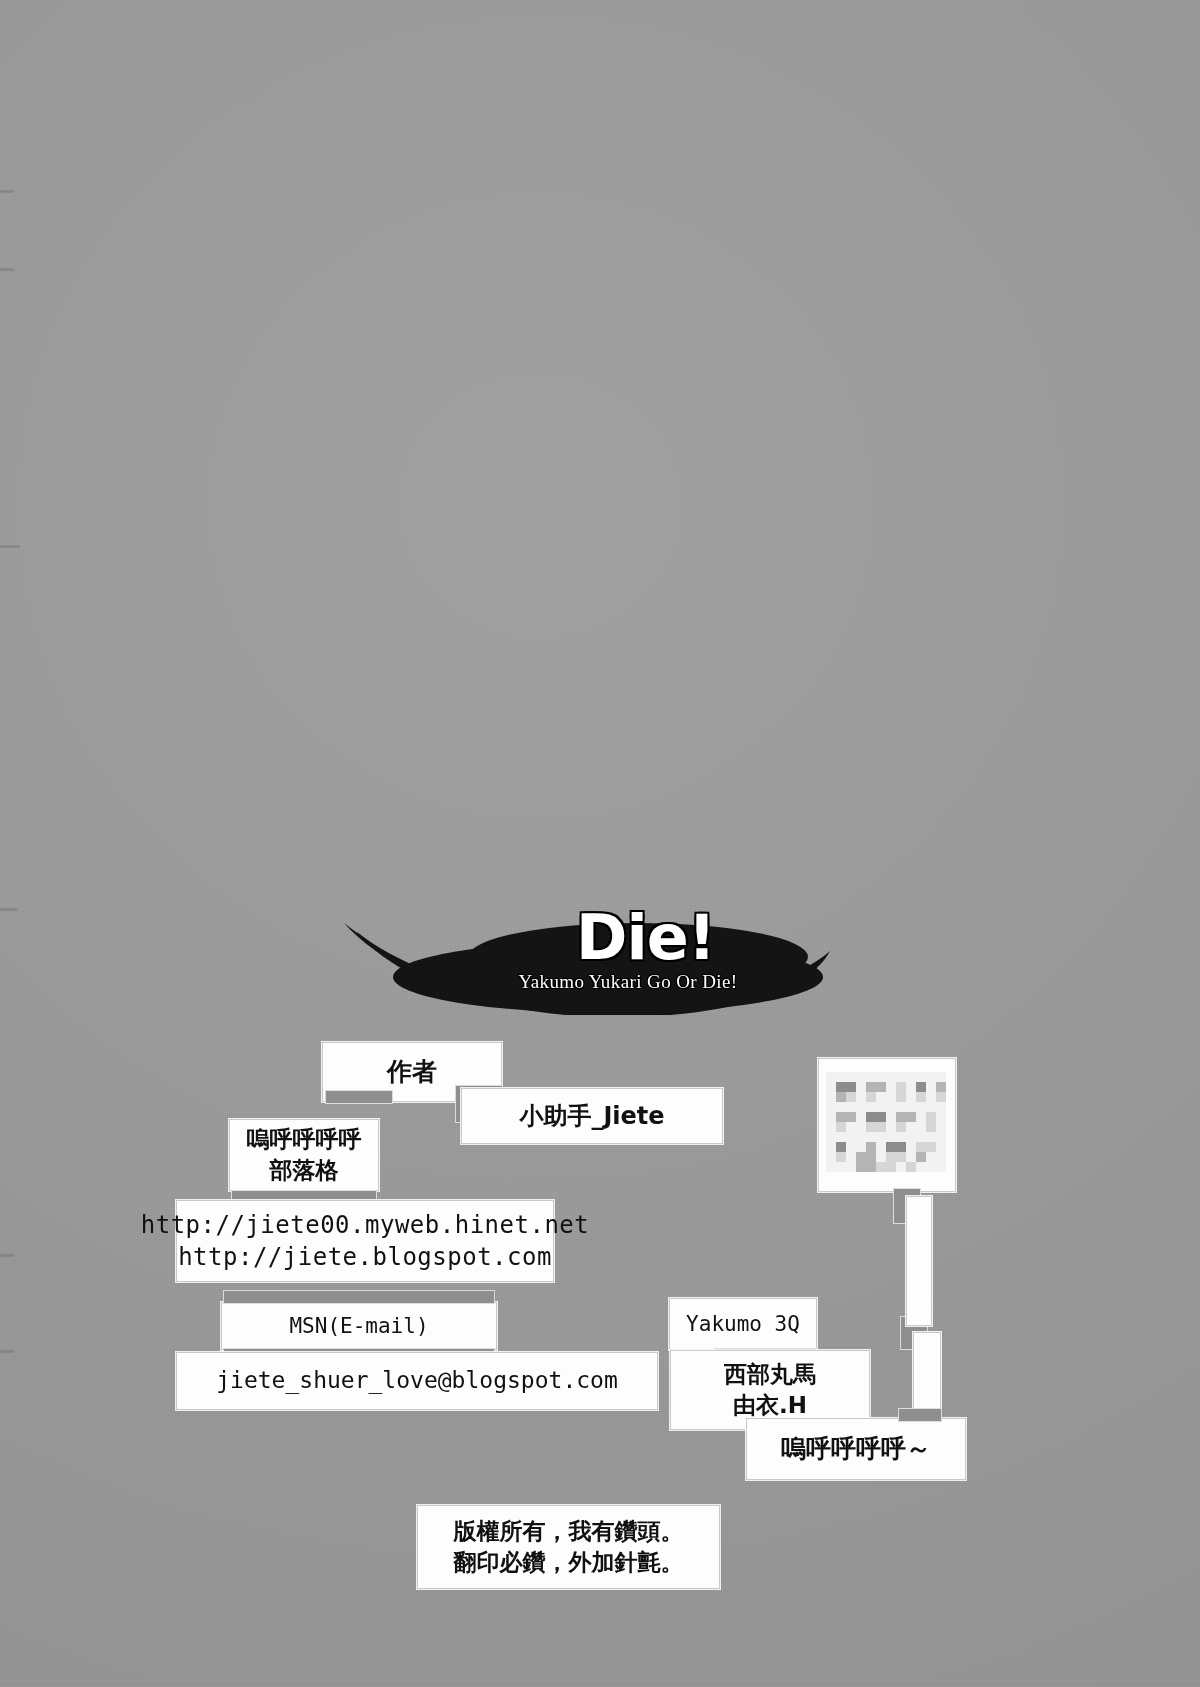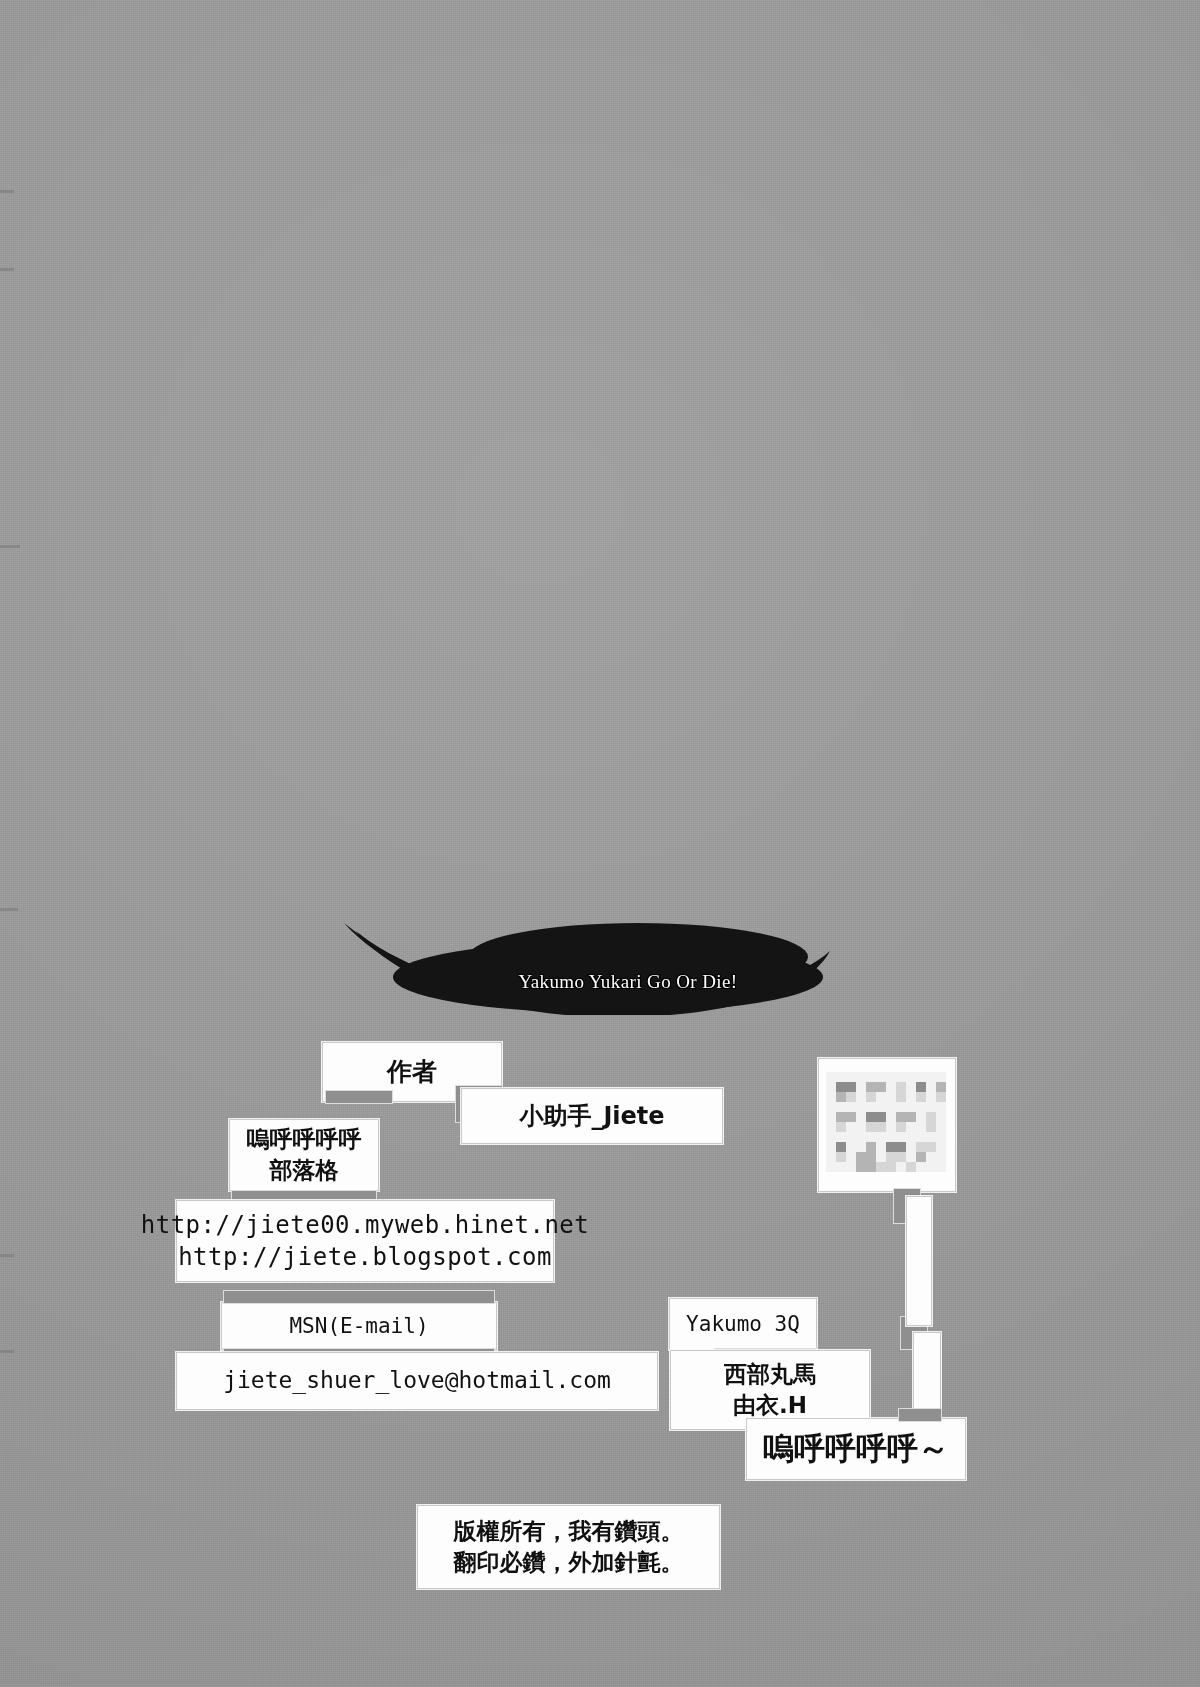--- a/index.html
+++ b/index.html
@@ -85,20 +85,21 @@
 <div class="edge-mark" style="top:1254px;"></div>
 <div class="edge-mark" style="top:1350px;"></div>
 
 <div id="logo">
   <svg viewBox="0 0 500 110" preserveAspectRatio="none">
     <path d="M6,18 C70,70 160,96 262,100 C350,103 430,88 486,52 C440,96 360,112 258,108 C150,104 54,72 6,18 Z" fill="#141414"></path>
     <path d="M18,26 C90,86 210,106 330,98 C410,92 462,72 492,46 C470,86 400,108 300,112 C170,116 62,80 18,26 Z" fill="#141414"></path>
     <ellipse cx="270" cy="72" rx="215" ry="36" fill="#141414"></ellipse>
     <ellipse cx="300" cy="52" rx="170" ry="34" fill="#141414"></ellipse>
   </svg>
+  <div class="logo-die">Die!</div>
   <div class="logo-sub">Yakumo Yukari Go Or Die!</div>
 </div>
 
 <div class="box" style="left:322px;top:1042px;width:180px;height:60px;text-align:right;">
   <span class="txt cjk" style="font-size:25px;">作者</span>
 </div>
 <div class="strip" style="left:455px;top:1085px;width:48px;height:38px;"></div>
 
 <div class="box" style="left:461px;top:1088px;width:262px;height:56px;">
   <span class="txt cjk" style="font-size:24px;">小助手_Jiete</span>
@@ -116,21 +117,21 @@
 http://jiete.blogspot.com</span>
 </div>
 
 <div class="box" style="left:221px;top:1302px;width:276px;height:48px;">
   <span class="txt mono" style="font-size:21px;">MSN(E-mail)</span>
 </div>
 <div class="strip" style="left:223px;top:1290px;width:272px;height:14px;"></div>
 <div class="strip" style="left:223px;top:1348px;width:272px;height:14px;"></div>
 
 <div class="box" style="left:176px;top:1352px;width:482px;height:58px;">
-  <span class="txt mono" style="font-size:23px;">jiete_shuer_love@hotmail.com</span>
+  <span class="txt mono" style="font-size:23px;">jiete_shuer_love@blogspot.com</span>
 </div>
 
 <div class="box" style="left:417px;top:1505px;width:303px;height:84px;">
   <span class="txt cjk" style="font-size:23px;">版權所有，我有鑽頭。
 翻印必鑽，外加針氈。</span>
 </div>
 
 <div id="mosaic-box"></div>
 <div id="mosaic">
     <i style="background: rgb(242, 242, 242);"></i>
@@ -265,15 +266,15 @@
   <span class="txt mono" style="font-size:21px;">Yakumo 3Q</span>
 </div>
 <div class="strip" style="left:714px;top:1348px;width:103px;height:14px;"></div>
 
 <div class="box" style="left:670px;top:1350px;width:200px;height:80px;">
   <span class="txt cjk" style="font-size:23px;">西部丸馬
 由衣.H</span>
 </div>
 
 <div class="box" style="left:746px;top:1418px;width:220px;height:62px;">
-  <span class="txt cjk" style="font-size:31px;">嗚呼呼呼呼～</span>
+  <span class="txt cjk" style="font-size:25px;">嗚呼呼呼呼～</span>
 </div>
 <div class="strip" style="left:898px;top:1408px;width:44px;height:14px;"></div>
 
 </body></html>

